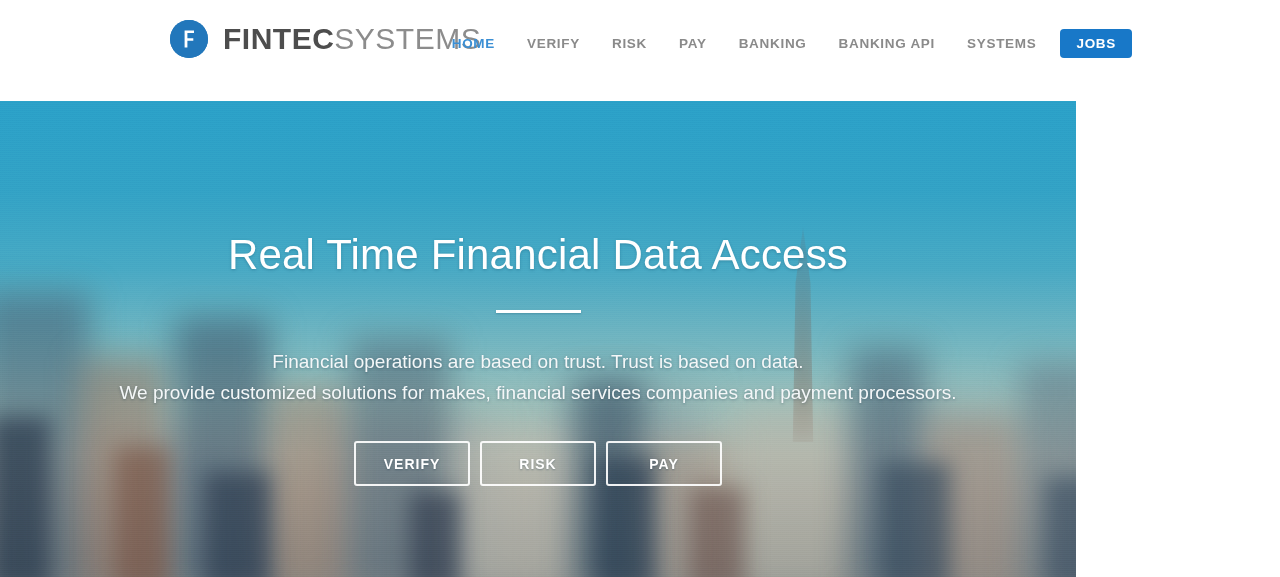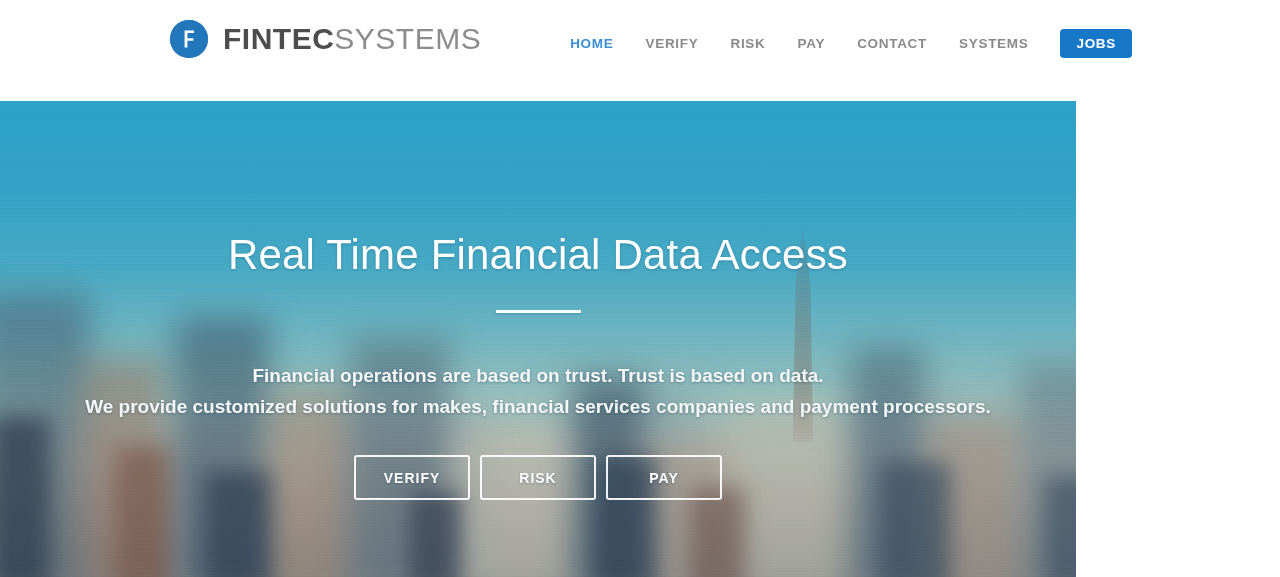--- a/index.html
+++ b/index.html
@@ -49,21 +49,21 @@
     font-size:13.5px; font-weight:600; letter-spacing:0.7px;
     color:#8a8a8a; text-decoration:none;
     padding:6px 16px;
     white-space:nowrap;
   }
   .nav-link.is-active{ color:#3b8fd4;text-align:center; }
   .nav-item.cta .nav-link{
     background:#1878c8; color:#ffffff;
     border-radius:4px;
     padding:7px 16px;
-    margin-left:16px;
+    margin-left:8px;
   }
 
   
   .hero{
     position:absolute; top:101px; left:0;
     width:1076px; height:491px;
     overflow:hidden;
     background:#3b82f6;
   }
   .hero-photo{
@@ -106,23 +106,23 @@
     letter-spacing:0.2px; line-height:1;
     text-shadow:0 1px 3px rgba(0,60,90,0.28);
     white-space:nowrap;
   }
   .hero-rule{
     margin-top:34px;
     width:85px; height:3px; background:#ffffff;
     box-shadow:0 1px 2px rgba(0,60,90,0.25);
   }
   .hero-copy{
-    margin-top:47px;
+    margin-top:33px;
     text-align:center;
-    font-size:19px; font-weight:700; color:#f4f7f8;
+    font-size:19px; font-weight:400; color:#f4f7f8;
     line-height:31px;
     text-shadow:0 1px 3px rgba(20,50,70,0.35);
     white-space:nowrap;
   }
   .hero-actions{
     margin-top:33px;
     display:flex; align-items:center; gap:10px;
   }
   .ghost-btn{
     min-width:116px; height:45px;
@@ -161,21 +161,24 @@
     <li class="nav-item">
       <a class="nav-link" href="#">VERIFY</a>
     </li>
     <li class="nav-item">
       <a class="nav-link" href="#">RISK</a>
     </li>
     <li class="nav-item">
       <a class="nav-link" href="#">PAY</a>
     </li>
     <li class="nav-item">
-      <a class="nav-link" href="#">CONTACT</a>
+      <a class="nav-link" href="#">BANKING</a>
+    </li>
+    <li class="nav-item">
+      <a class="nav-link" href="#">BANKING API</a>
     </li>
     <li class="nav-item">
       <a class="nav-link" href="#">SYSTEMS</a>
     </li>
     <li class="nav-item cta">
       <a class="nav-link" href="#">JOBS</a>
     </li>
   </ul>
 
 </header>

